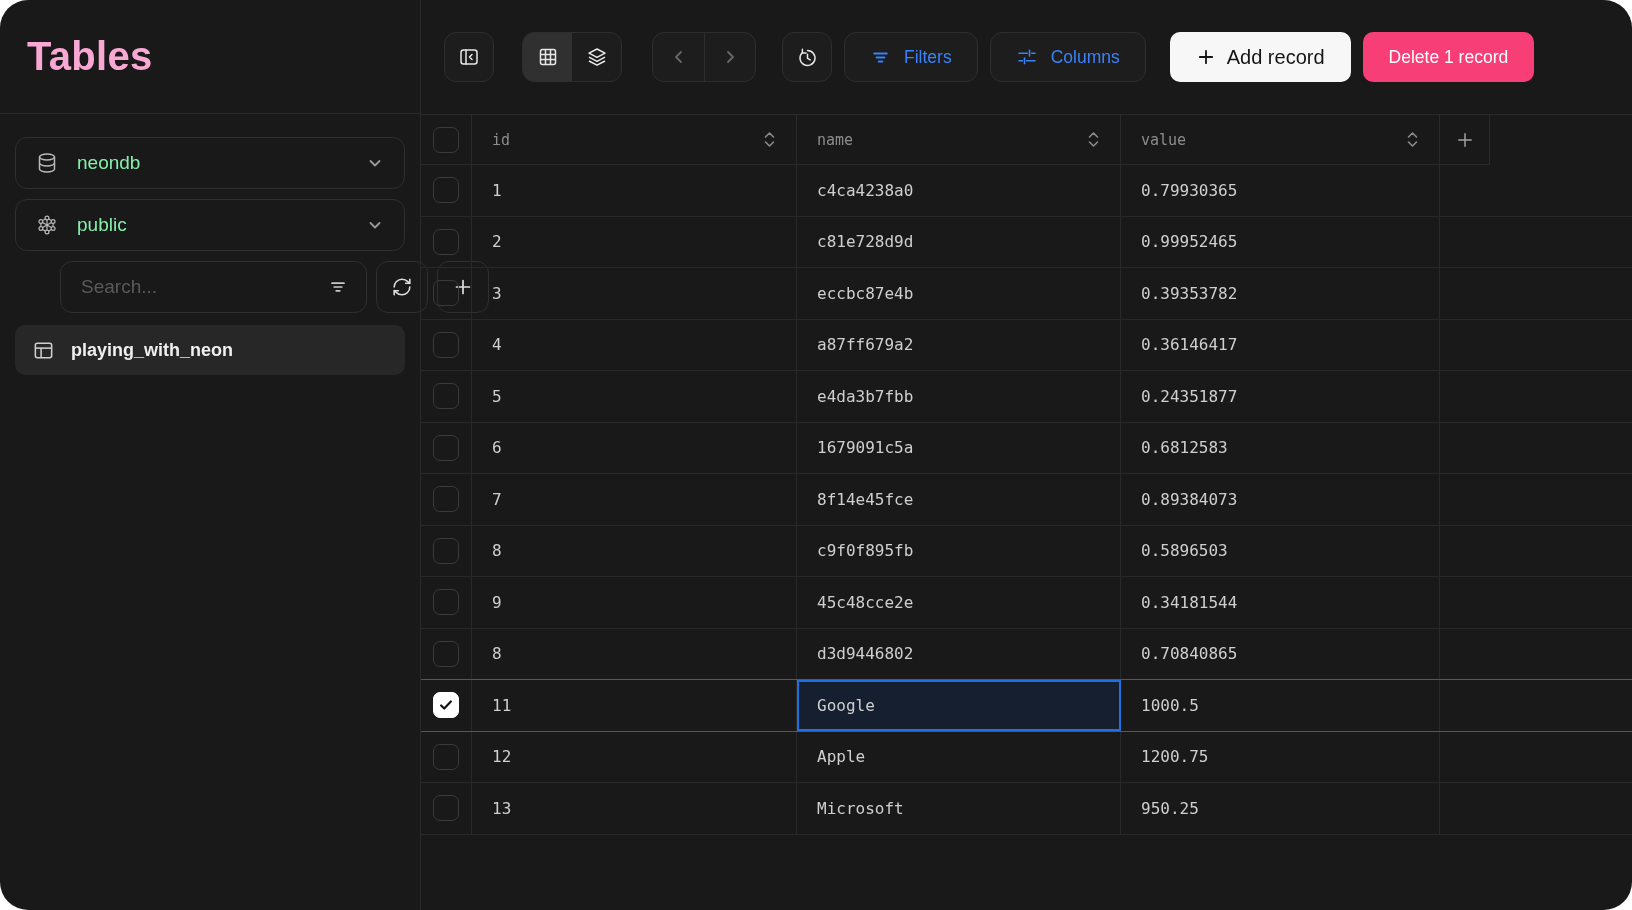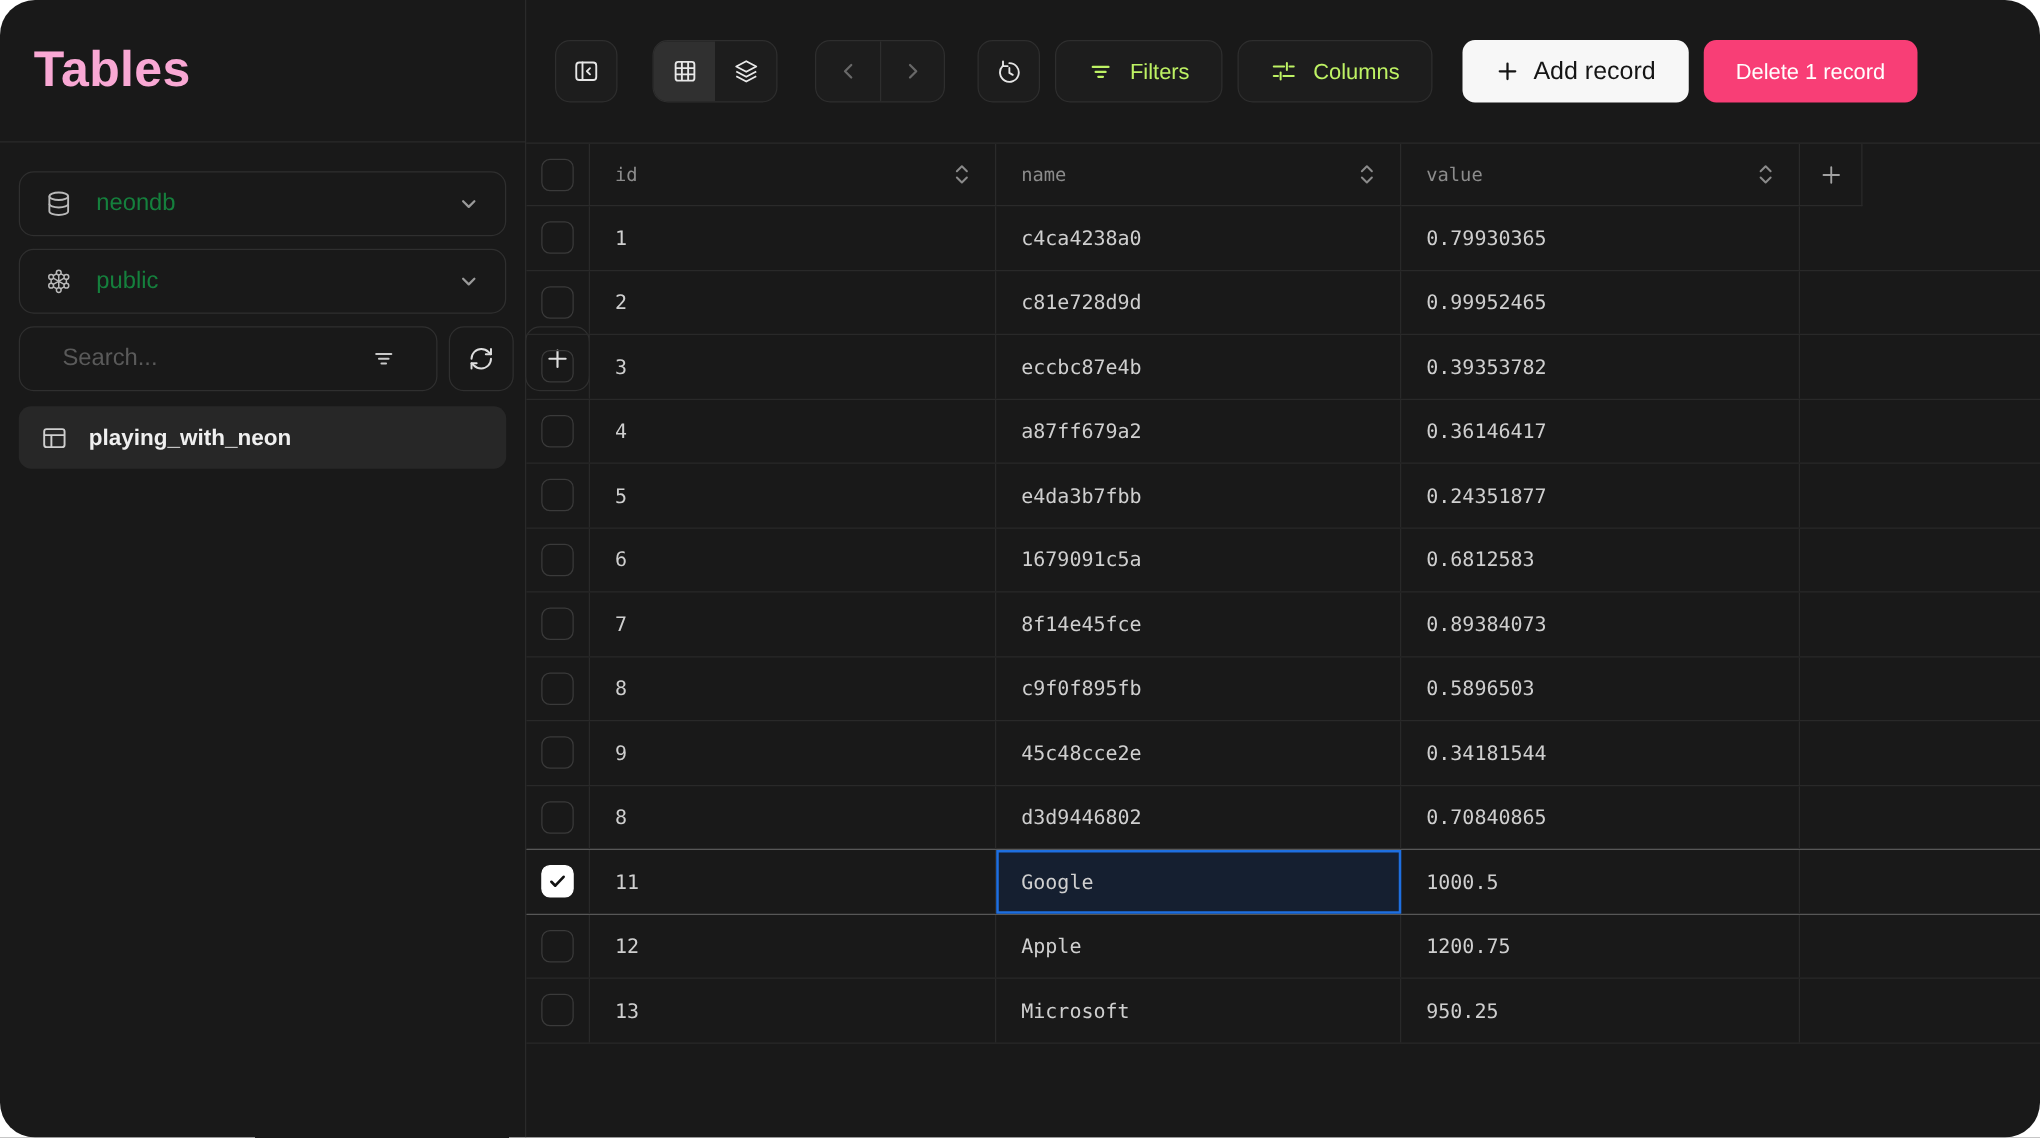--- a/index.html
+++ b/index.html
@@ -6,26 +6,26 @@
   *{box-sizing:border-box;}
   .app{position:relative;width:1632px;height:910px;background:#191919;border-radius:28px;
        overflow:hidden;display:flex;font-family:"Liberation Sans",sans-serif;}
 
   
   .sidebar{width:421px;flex:none;border-right:1px solid #2a2a2a;display:flex;flex-direction:column;}
   .sidebar-header{height:114px;flex:none;border-bottom:1px solid #2a2a2a;display:flex;align-items:center;padding:0 27px;}
   .sidebar-title{font-size:40px;font-weight:700;color:#f9a8d4;letter-spacing:.3px;}
   .sidebar-body{padding:23px 15px 0 15px;}
   .select{height:52px;border:1px solid #2f2f2f;border-radius:12px;display:flex;align-items:center;
-          padding:12px 19px;margin-bottom:10px;color:#15803d;font-size:19px;cursor:pointer;}
+          padding:12px 19px;margin-bottom:10px;color:#86efac;font-size:19px;cursor:pointer;}
   .select .lead-ic{color:#b9b9b9;margin-right:18px;display:flex;}
   .select .chev{margin-left:auto;color:#9a9a9a;display:flex;}
   .search-row{display:flex;gap:9px;margin-bottom:12px;}
   .search-box{flex:1;height:52px;border:1px solid #2f2f2f;border-radius:12px;display:flex;align-items:center;
-              padding:0 32px;background:transparent;}
+              padding:0 18px;background:transparent;margin-left:45px;}
   .search-box input{flex:1;background:transparent;border:0;outline:0;color:#c9c9c9;font-size:19px;
                     font-family:"Liberation Sans",sans-serif;}
   .search-box input::placeholder{color:#5a5a5a;}
   .search-box .filter-ic{color:#c9c9c9;display:flex;}
   .sq-btn{width:52px;height:52px;flex:none;border:1px solid #2f2f2f;border-radius:12px;background:transparent;
           display:flex;align-items:center;justify-content:center;color:#dedede;cursor:pointer;}
   .table-item{height:50px;background:#272727;border-radius:10px;display:flex;align-items:center;
               padding:0 17px;color:#efefef;font-size:18px;font-weight:600;cursor:pointer;margin-top:2px;}
   .table-item .t-ic{color:#cfcfcf;margin-right:16px;display:flex;}
 
@@ -37,21 +37,21 @@
   .tbtn.icon-only{width:50px;flex:none;}
   .segmented{margin-left:16px;height:50px;border:1px solid #2e2e2e;border-radius:12px;background:#1d1d1d;
              display:flex;overflow:hidden;flex:none;}
   .seg{width:49px;height:100%;display:flex;align-items:center;justify-content:center;color:#e8e8e8;cursor:pointer;}
   .seg.active{background:#303030;}
   .nav-pill{margin-left:18px;height:50px;border:1px solid #2e2e2e;border-radius:12px;background:#1d1d1d;
             display:flex;overflow:hidden;flex:none;}
   .nav-half{width:51px;display:flex;align-items:center;justify-content:center;color:#686868;cursor:pointer;}
   .nav-half + .nav-half{border-left:1px solid #2e2e2e;}
   .hist{margin-left:14px;}
-  .text-btn{gap:13px;padding:0 25px;font-size:17.5px;color:#bef264;}
+  .text-btn{gap:13px;padding:0 25px;font-size:17.5px;color:#3b82f6;}
   .btn-light{margin-left:12px;height:50px;border-radius:10px;background:#f7f7f7;color:#151515;border:0;
              display:flex;align-items:center;gap:11px;padding:0 26px;font-size:20px;font-weight:500;cursor:pointer;}
   .btn-pink{height:50px;border-radius:10px;color:#ffffff;border:0;display:flex;align-items:center;
             padding:0 26px;font-size:17.5px;font-weight:500;cursor:pointer;}
 
   .content{flex:1;border-top:1px solid #2a2a2a;position:relative;overflow:hidden;}
   .mono{font-family:"DejaVu Sans Mono","Liberation Mono",monospace;}
 
   
   .thead{display:flex;height:50px;}

